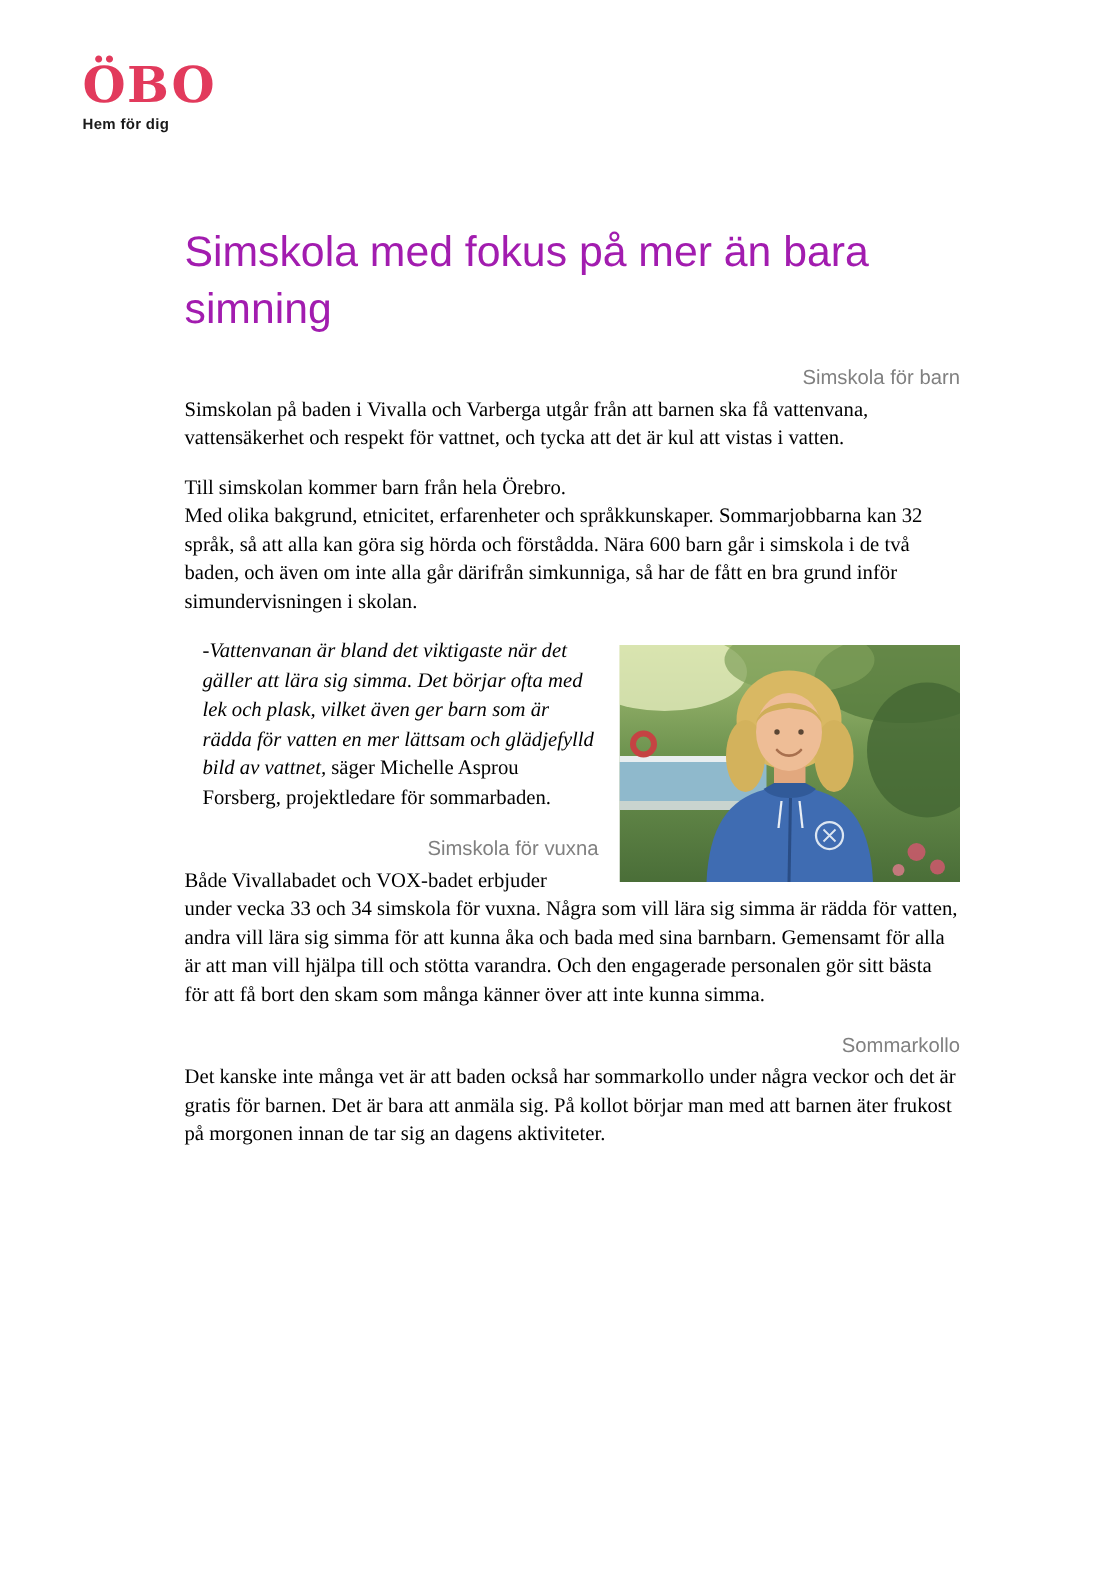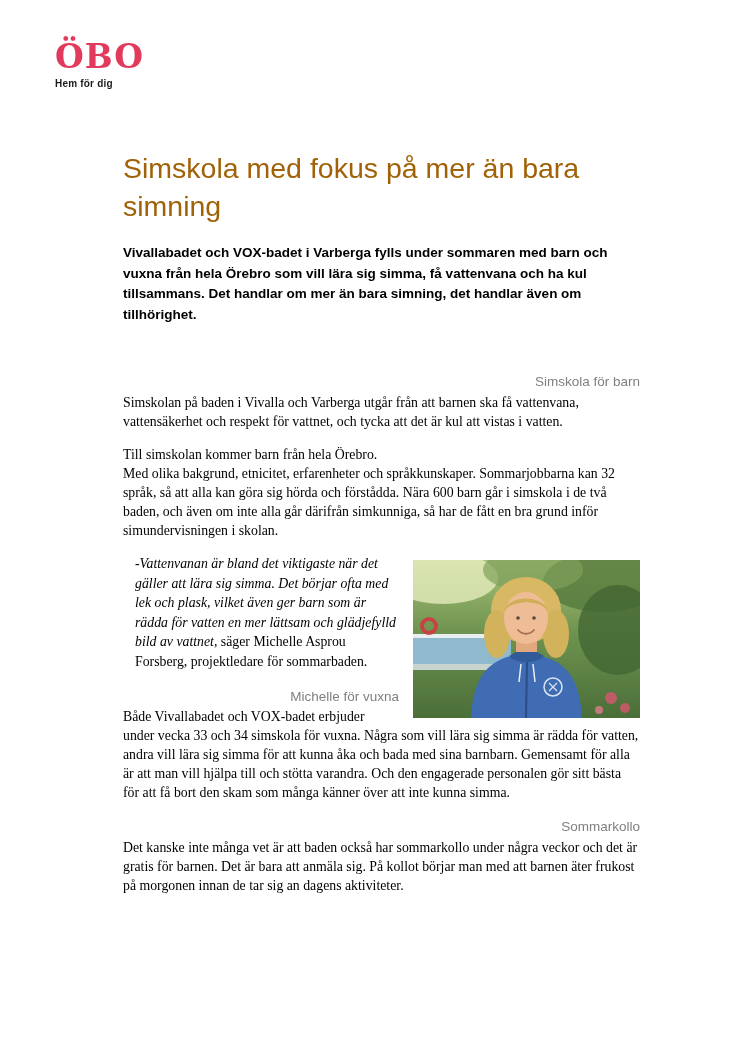--- a/index.html
+++ b/index.html
@@ -20,21 +20,21 @@
   }
   .logo-tagline {
     font-family:"Liberation Sans", sans-serif;
     font-weight:700; font-size:10px; color:#1a1a1a;
     margin-top:5px; letter-spacing:0.2px;
   }
   .content { position:absolute; top:150px; left:123px; width:517px; }
   .title {
     font-family:"Liberation Sans", sans-serif;
     font-weight:400; font-size:28.5px; line-height:1.32;
-    color:#a16207; margin:0 0 18px 0;
+    color:#a21caf; margin:0 0 18px 0;
   }
   .lead {
     font-family:"Liberation Sans", sans-serif;
     font-weight:700; font-size:13.5px; line-height:1.52;
     color:#000; margin:0 0 48px 0;
   }
   .section-heading {
     font-family:"Liberation Sans", sans-serif;
     font-weight:400; font-size:13.5px; line-height:1.3;
     color:#808080; margin:16px 0 2px 0;text-align:right;
@@ -63,21 +63,20 @@
 
   <div class="logo-block">
     <div class="logo-text">ÖBO</div>
     <div class="logo-tagline">Hem för dig</div>
   </div>
 
   <div class="content">
 
     <h1 class="title">Simskola med fokus på mer än bara simning</h1>
 
-    <p class="lead">Vivallabadet och VOX-badet i Varberga fylls under sommaren med barn och vuxna från hela Örebro som vill lära sig simma, få vattenvana och ha kul tillsammans. Det handlar om mer än bara simning, det handlar även om tillhörighet.</p>
 
     <h2 class="section-heading">Simskola för barn</h2>
     <p class="body-p">Simskolan på baden i Vivalla och Varberga utgår från att barnen ska få vattenvana, vattensäkerhet och respekt för vattnet, och tycka att det är kul att vistas i vatten.</p>
     <p class="body-p">Till simskolan kommer barn från hela Örebro.
 Med olika bakgrund, etnicitet, erfarenheter och språkkunskaper. Sommarjobbarna kan 32 språk, så att alla kan göra sig hörda och förstådda. Nära 600 barn går i simskola i de två baden, och även om inte alla går därifrån simkunniga, så har de fått en bra grund inför simundervisningen i skolan.</p>
 
     <figure class="photo">
       <svg viewBox="0 0 227 158" xmlns="http://www.w3.org/2000/svg">
         <defs>
           <linearGradient id="bgGreen" x1="0" y1="0" x2="0" y2="1">
@@ -112,21 +111,21 @@
         <ellipse cx="113" cy="58" rx="22" ry="26" fill="#eebd96"></ellipse>
         <path d="M91,52 C94,34 132,34 135,52 C128,42 124,44 113,42 C101,44 97,44 91,52 Z" fill="#cfae58"></path>
         <circle cx="105" cy="58" r="1.8" fill="#5a4634"></circle>
         <circle cx="121" cy="58" r="1.8" fill="#5a4634"></circle>
         <path d="M105,70 C109,75 117,75 121,70" fill="none" stroke="#a8704e" stroke-width="1.8" stroke-linecap="round"></path>
       </svg>
     </figure>
 
     <p class="quote-p"><span class="quote-italic">-Vattenvanan är bland det viktigaste när det gäller att lära sig simma. Det börjar ofta med lek och plask, vilket även ger barn som är rädda för vatten en mer lättsam och glädjefylld bild av vattnet,</span> <span>säger Michelle Asprou Forsberg, projektledare för sommarbaden.</span></p>
 
-    <h2 class="section-heading">Michelle för vuxna</h2>
+    <h2 class="section-heading">Simskola för vuxna</h2>
     <p class="body-p">Både Vivallabadet och VOX-badet erbjuder under vecka 33 och 34 simskola för vuxna. Några som vill lära sig simma är rädda för vatten, andra vill lära sig simma för att kunna åka och bada med sina barnbarn. Gemensamt för alla är att man vill hjälpa till och stötta varandra. Och den engagerade personalen gör sitt bästa för att få bort den skam som många känner över att inte kunna simma.</p>
 
     <h2 class="section-heading">Sommarkollo</h2>
     <p class="body-p">Det kanske inte många vet är att baden också har sommarkollo under några veckor och det är gratis för barnen. Det är bara att anmäla sig. På kollot börjar man med att barnen äter frukost på morgonen innan de tar sig an dagens aktiviteter.</p>
 
     <div class="clear"></div>
   </div>
 
 </div>
 

